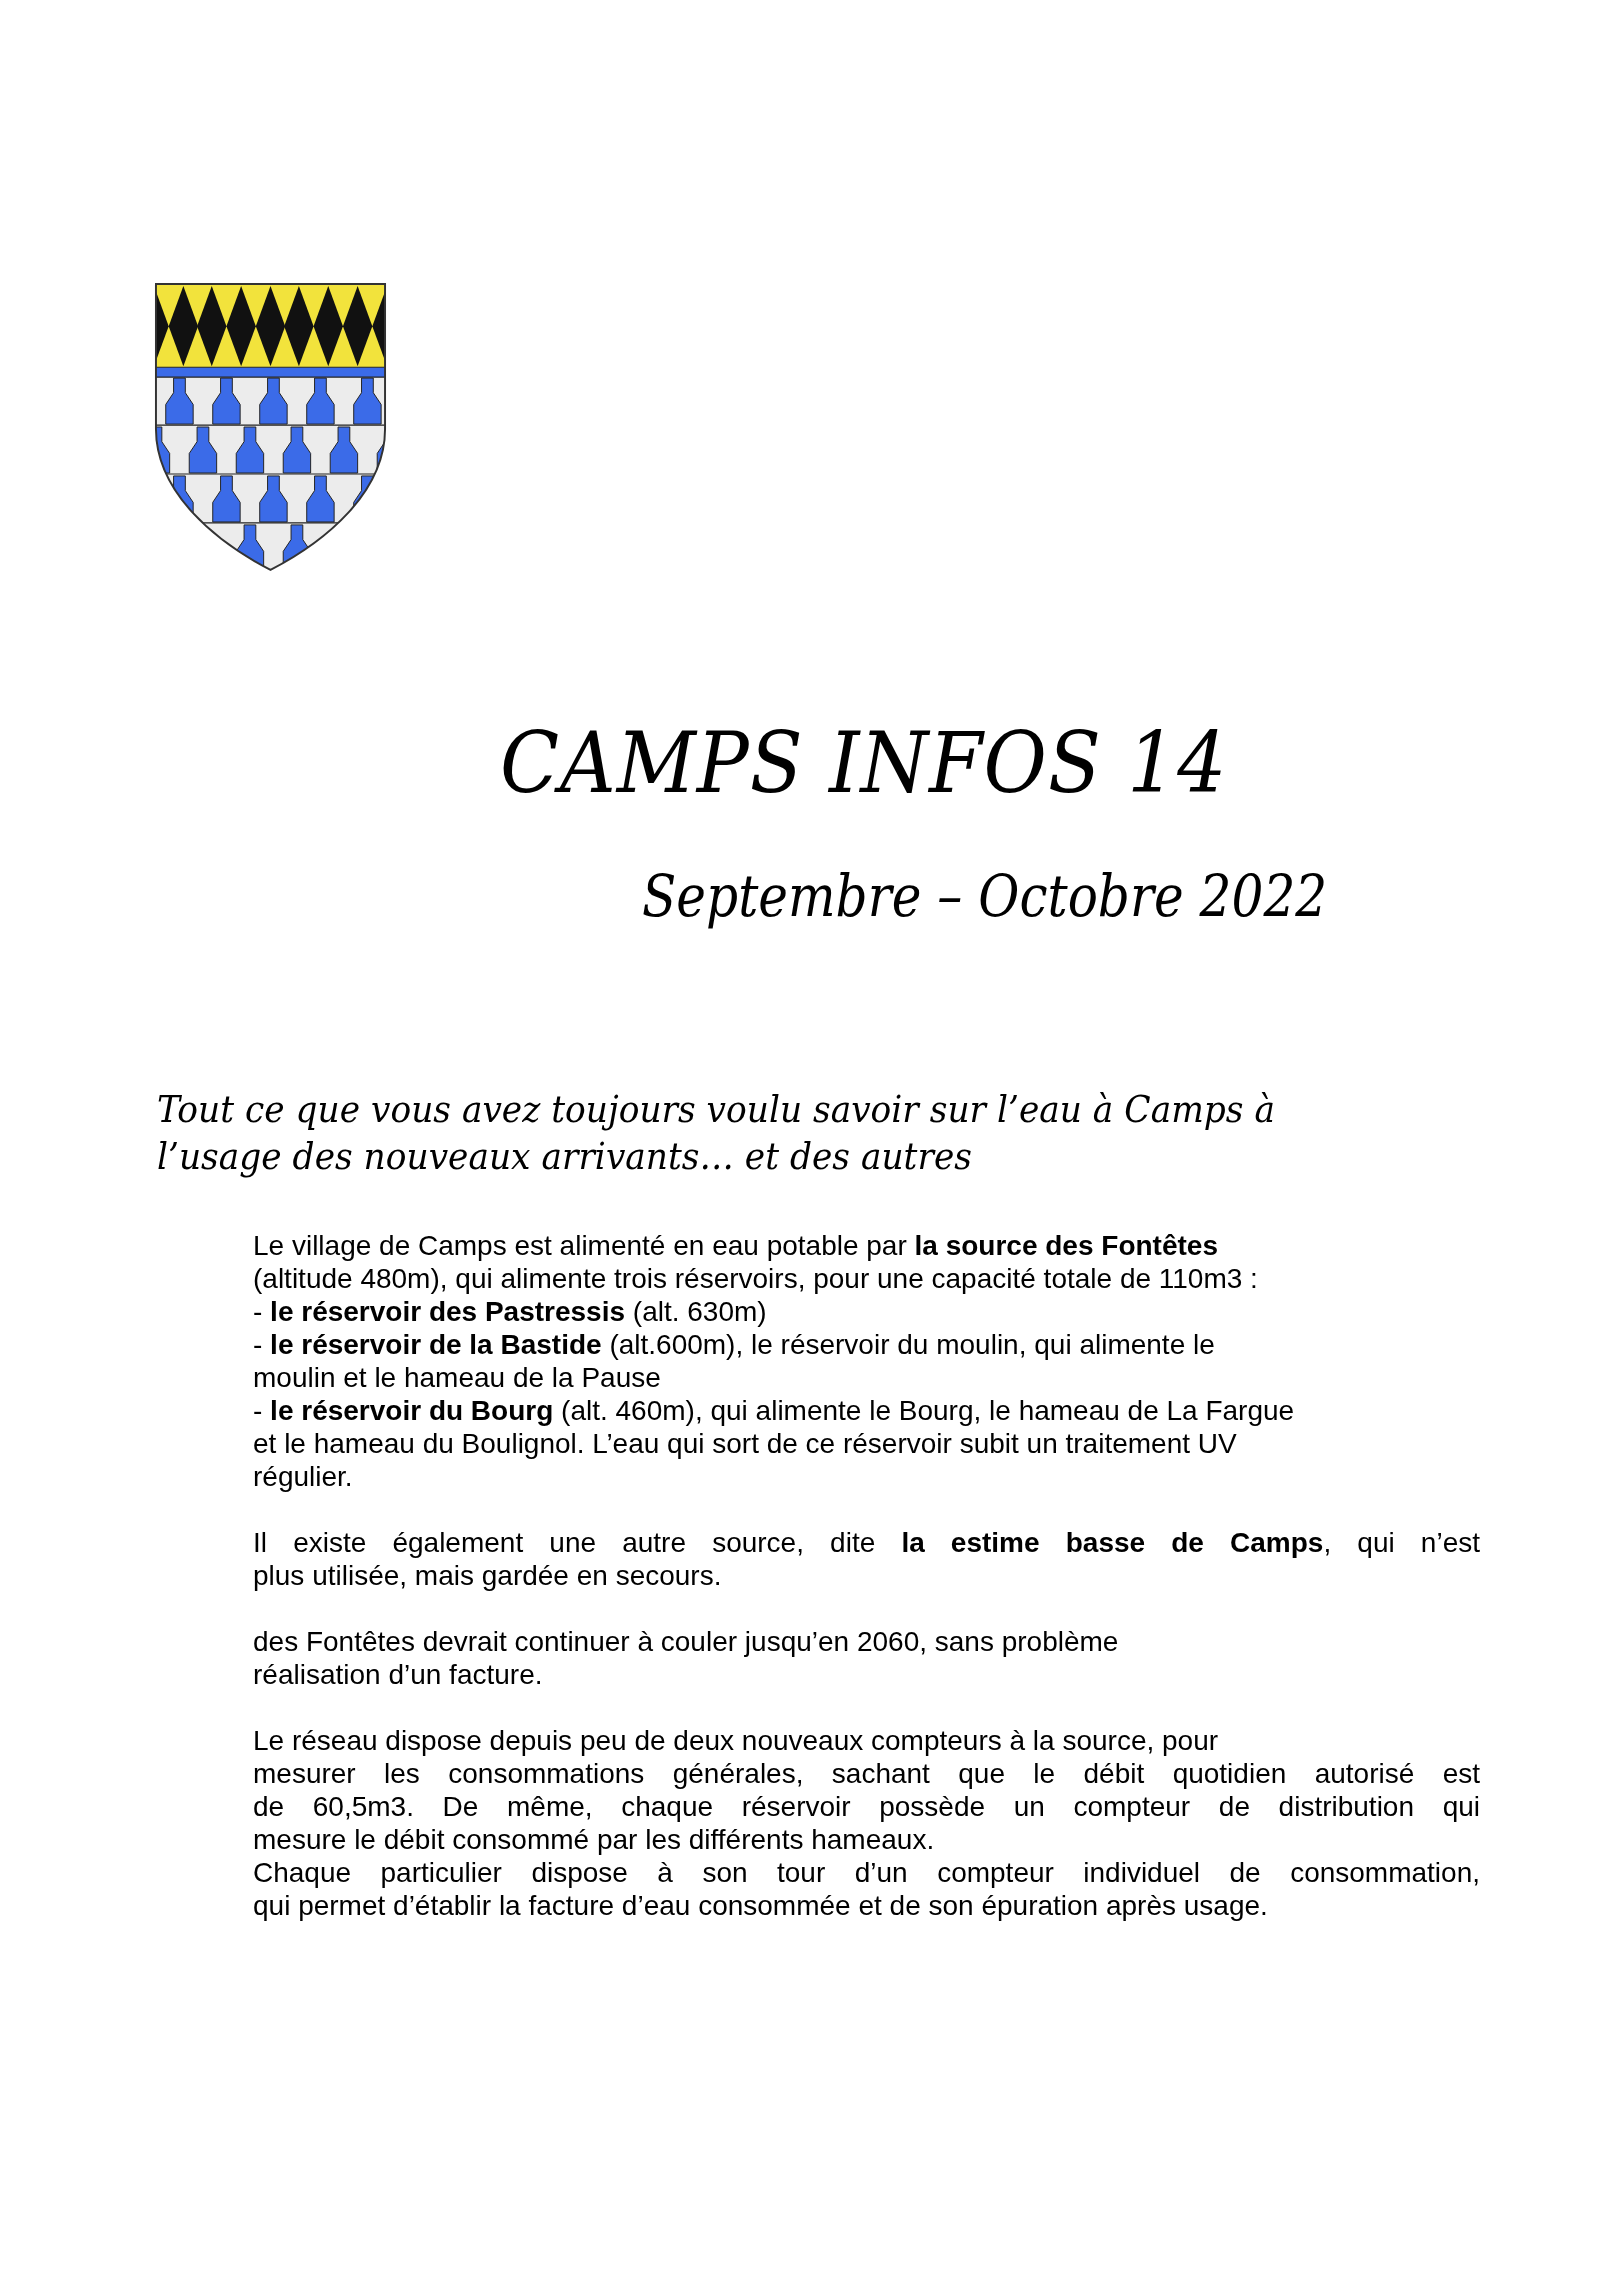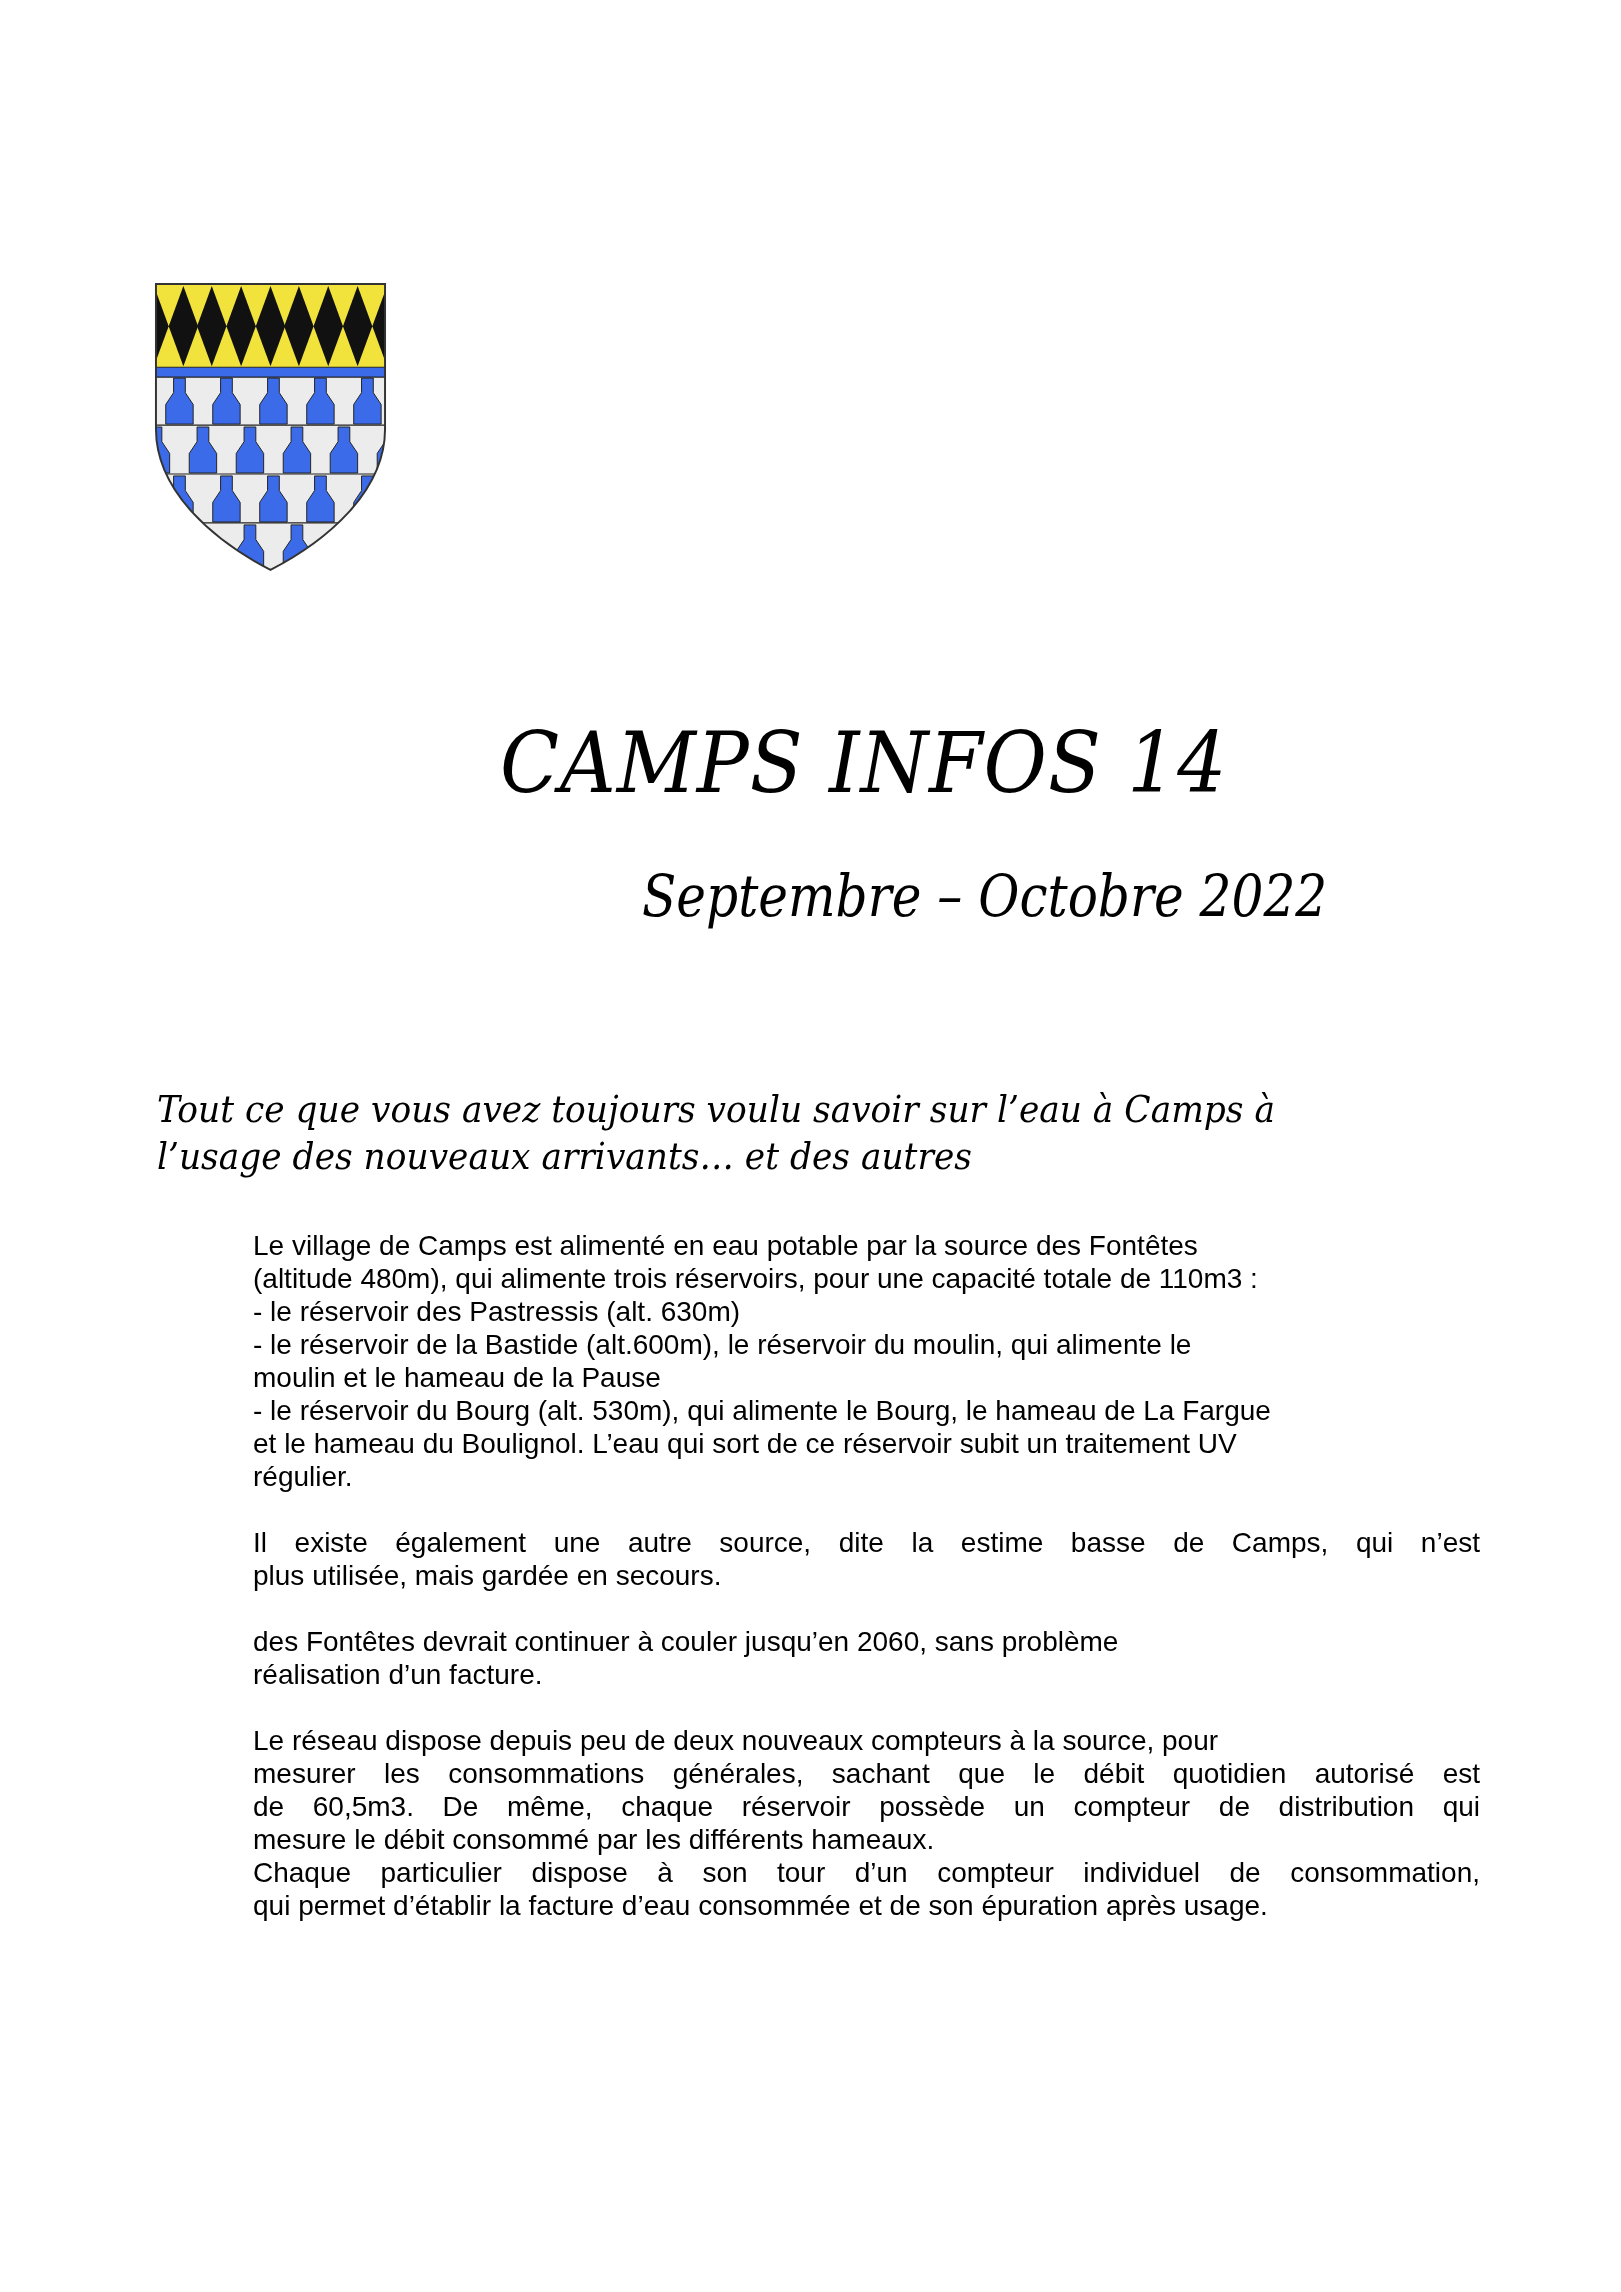--- a/index.html
+++ b/index.html
@@ -21,21 +21,21 @@
     font-size:37px; line-height:47px; transform:scaleX(0.93); transform-origin:left top;
   }
   .heading span { display:block; white-space:nowrap; }
   .body {
     position:absolute; left:253px; top:1229px; width:1227px;
     font-family:"Liberation Sans", sans-serif; font-size:28px; line-height:33px;
   }
   .body p { margin:0 0 33px 0; }
   .body .line { display:block; }
   .body .jline { display:block; text-align:justify; text-align-last:justify; }
-  b { font-weight:normal; }
+  b { font-weight:bold; }
 </style>
 </head>
 <body>
 
 <svg class="shield" viewBox="0 0 238 296" xmlns="http://www.w3.org/2000/svg">
   <defs>
     <clipPath id="sh">
       <path d="M2,2 H236 V150 C236,215 175,265 119,294 C63,265 2,215 2,150 Z"></path>
     </clipPath>
   </defs>
@@ -99,21 +99,21 @@
   <span>l’usage des nouveaux arrivants… et des autres</span>
 </div>
 
 <div class="body">
   <p>
     <span class="line"><span>Le village de Camps est alimenté en eau potable par </span><b>la source des Fontêtes</b></span>
     <span class="line">(altitude 480m), qui alimente trois réservoirs, pour une capacité totale de 110m3 :</span>
     <span class="line"><span>- </span><b>le réservoir des Pastressis</b><span> (alt. 630m)</span></span>
     <span class="line"><span>- </span><b>le réservoir de la Bastide</b><span> (alt.600m), le réservoir du moulin, qui alimente le</span></span>
     <span class="line">moulin et le hameau de la Pause</span>
-    <span class="line"><span>- </span><b>le réservoir du Bourg</b><span> (alt. 530m), qui alimente le Bourg, le hameau de La Fargue</span></span>
+    <span class="line"><span>- </span><b>le réservoir du Bourg</b><span> (alt. 460m), qui alimente le Bourg, le hameau de La Fargue</span></span>
     <span class="line">et le hameau du Boulignol. L’eau qui sort de ce réservoir subit un traitement UV</span>
     <span class="line">régulier.</span>
   </p>
 
   <p>
     <span class="jline"><span>Il existe également une autre source, dite </span><b>la estime basse de Camps</b><span>, qui n’est</span></span>
     <span class="line">plus utilisée, mais gardée en secours.</span>
   </p>
 
   <p>

